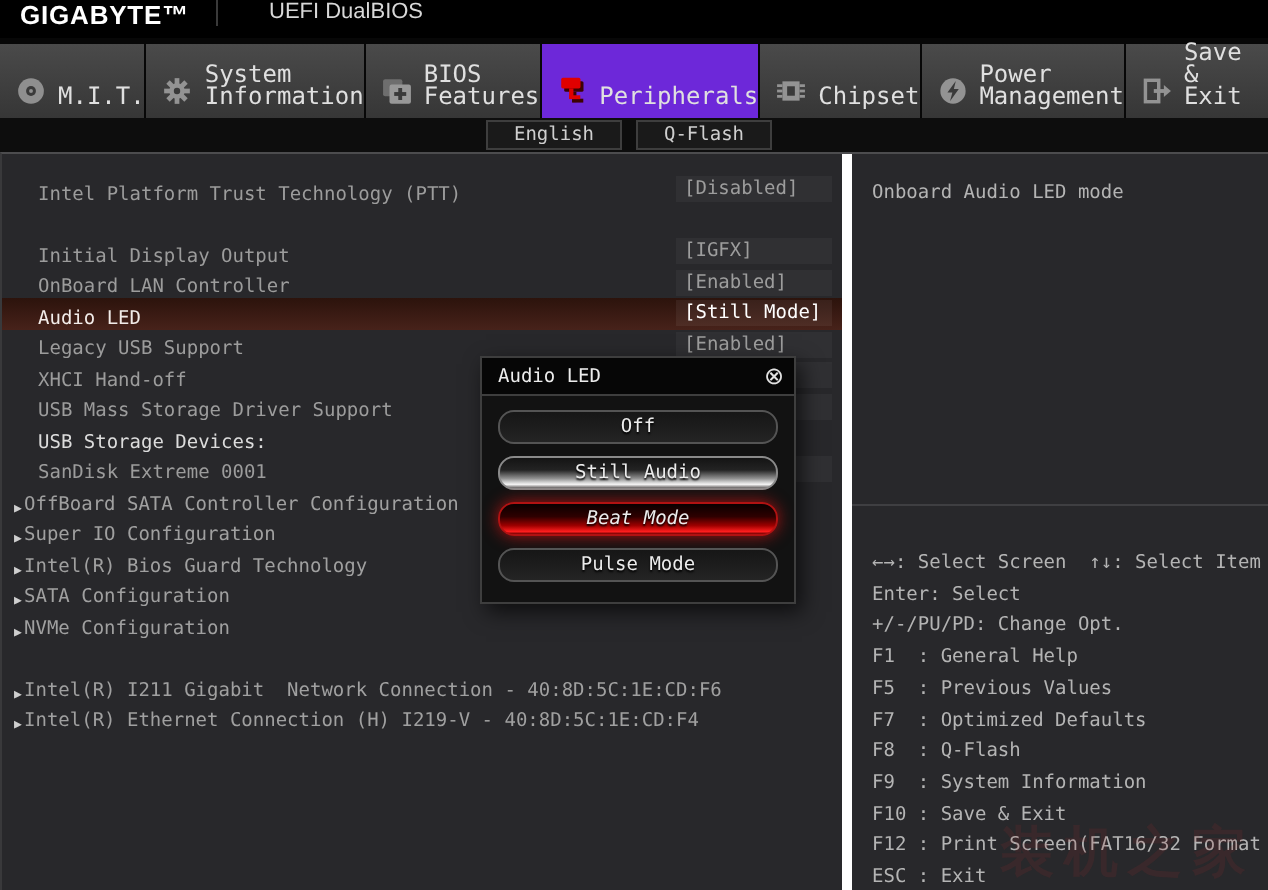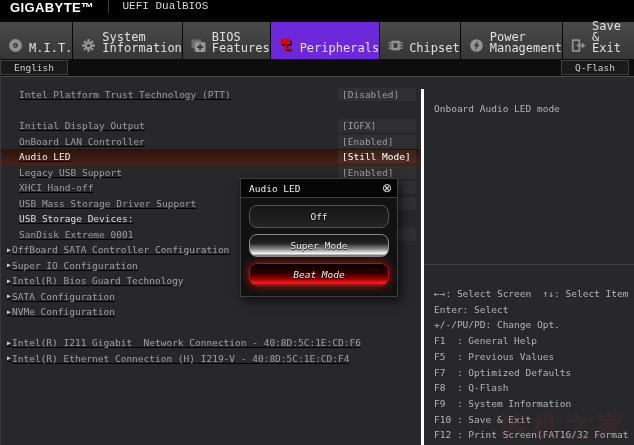--- a/index.html
+++ b/index.html
@@ -4,73 +4,73 @@
 <style>
   * { margin:0; padding:0; box-sizing:border-box; }
   html,body { width:634px; height:445px; background:#050505; overflow:hidden; }
   body { position:relative; font-family:"DejaVu Sans Mono", monospace; -webkit-font-smoothing:none; }
 
   
   .topbar { height:19px; background:#000; display:flex; align-items:flex-start; }
   .brand { color:#fff; font-family:"Liberation Sans", sans-serif; font-weight:bold;
            font-size:13px; letter-spacing:.4px; padding:0 13px 0 10px; }
   .topbar-sep { width:1px; height:13px; background:#3a3a3a; }
-  .fw-title { color:#d8d8d8; font-family:Liberation Mono, monospace; font-size:11px; padding-left:14px; }
+  .fw-title { color:#d8d8d8; font-family:Liberation Sans, sans-serif; font-size:11px; padding-left:26px; }
 
   
   .tabbar { height:40px; background:#070707; display:flex; padding-top:3px; }
   .tab { flex:1 1 0; margin-right:1px; background:linear-gradient(#4a4a4a,#363636);
          display:flex; align-items:flex-end; padding:0 0 5px 0; color:#e0e0e0; cursor:default; }
   .tab:last-child { margin-right:0; }
   .tab.active { background:#6d28d9; }
   .ticon { width:15px; height:15px; flex:none; margin:0 6px 1px 8px; }
   .ticon svg { width:15px; height:15px; display:block; }
   .tab-label { font-size:12px; line-height:11px; white-space:pre-line; }
 
   
-  .subbar { height:17px; background:#0d0d0d; display:flex; justify-content:space-between;
+  .subbar { height:17px; background:#0d0d0d; display:flex; justify-content:center;
             align-items:center; gap:7px; padding-right:5px; }
   .chipbtn { width:68px; height:15px; background:#1a1a1a; border:1px solid #3e3e3e;
              color:#cfcfcf; font-size:9.5px; display:flex; align-items:center; justify-content:center; }
 
   
   .content { position:absolute; top:76px; left:0; right:0; bottom:0; background:#28282b;
              border-top:1px solid #4c4c4e; border-left:1px solid #39393b; display:flex; }
   .left-panel { width:420px; position:relative; }
   .rows { padding-top:10px; }
-  .row { height:15.5px; display:flex; align-items:center; position:relative;text-decoration:underline; }
+  .row { height:15.5px; display:flex; align-items:flex-end; position:relative; }
   .row-arrow { color:#cfcfcf; font-size:6.5px; width:11px; padding-left:6px; flex:none; }
   .row-label { color:#9c9c9c; font-size:9.5px; padding-left:18px; white-space:pre; }
   .row.submenu .row-label { padding-left:0; color:#a0a0a0; }
   .row.header .row-label { color:#dcdcdc; }
   .row .value-box { position:absolute; left:337px; width:78px; height:13px; top:1px;
                     background:#303033; color:#9d9d9d; font-size:9.5px; line-height:13px;
                     padding-left:4px; white-space:pre; }
   .row.highlighted { background:linear-gradient(#2c130c,#47221a); }
   .row.highlighted .row-label { color:#f2ece9; }
   .row.highlighted .value-box { background:rgba(255,255,255,0.06); color:#ffffff; }
   .row.spacer { pointer-events:none; }
 
-  .right-panel { flex:1 1 auto; border-left:3px solid #ffffff; position:relative;margin-top:12px; }
+  .right-panel { flex:1 1 auto; border-left:5px solid #ffffff; position:relative; }
   .help-desc { color:#b4b4b4; font-size:9.5px; padding:14px 8px 0 10px; }
   .help-divider { position:absolute; left:0; right:0; top:175px; height:1px; background:#3f3f42; }
   .help-keys { position:absolute; top:197px; left:10px; right:2px; }
   .key-line { color:#b4b4b4; font-size:9.5px; line-height:15.7px; white-space:pre; }
 
   
   .popup { position:absolute; left:240px; top:178px; width:158px; z-index:10;
            box-shadow:3px 4px 10px rgba(0,0,0,.65); }
   .popup-title { height:20px; background:#060606; border:1px solid #3e3e3e;
                  display:flex; align-items:center; }
   .popup-title-text { flex:1; color:#ececec; font-size:9.5px; padding-left:8px; }
   .popup-close { width:20px; text-align:center; color:#e2e2e2; font-size:12px;
                  font-family:"DejaVu Sans", sans-serif; cursor:default; }
   .popup-body { background:#121212; border:1px solid #3e3e3e; border-top:none;
                 padding:7px 8px 10px; display:flex; flex-direction:column; gap:6px; }
-  .opt-btn { height:23px; flex:none; border:1px solid #545454; border-radius:8px;
+  .opt-btn { height:17px; flex:none; border:1px solid #545454; border-radius:8px;
              background:linear-gradient(#161616,#242424); color:#ececec; font-size:9.5px;
              display:flex; align-items:center; justify-content:center;
              text-shadow:0 1px 1px #000; cursor:default; }
   .opt-btn.current { background:linear-gradient(180deg,#141414 0%,#232323 40%,#8f8f8f 68%,#f5f5f5 88%,#636363 100%);
                      border-color:#8a8a8a; }
   .opt-btn.focus { background:linear-gradient(180deg,#090000 0%,#2e0000 42%,#9e0000 72%,#ff1e1e 92%,#6e0000 100%);
                    border-color:#b01212; box-shadow:0 0 8px rgba(220,20,20,.75);font-style:italic; }
 
   .watermark { position:absolute; right:6px; bottom:1px; font-size:27px; font-weight:bold;
                letter-spacing:5px; color:rgba(150,45,45,.16); z-index:5; pointer-events:none;margin-left:10px; }
@@ -298,18 +298,19 @@
   </div>
 </div>
 
 <div class="popup">
   <div class="popup-title">
     <span class="popup-title-text">Audio LED</span>
     <span class="popup-close">⊗</span>
   </div>
   <div class="popup-body" id="popupbody">
       <div class="opt-btn default">Off</div>
-      <div class="opt-btn current">Super Mode</div>
+      <div class="opt-btn current">Still Audio</div>
       <div class="opt-btn focus">Beat Mode</div>
+      <div class="opt-btn default">Pulse Mode</div>
     </div>
 </div>
 
 <div class="watermark">装机之家</div>
 
 </body></html>

